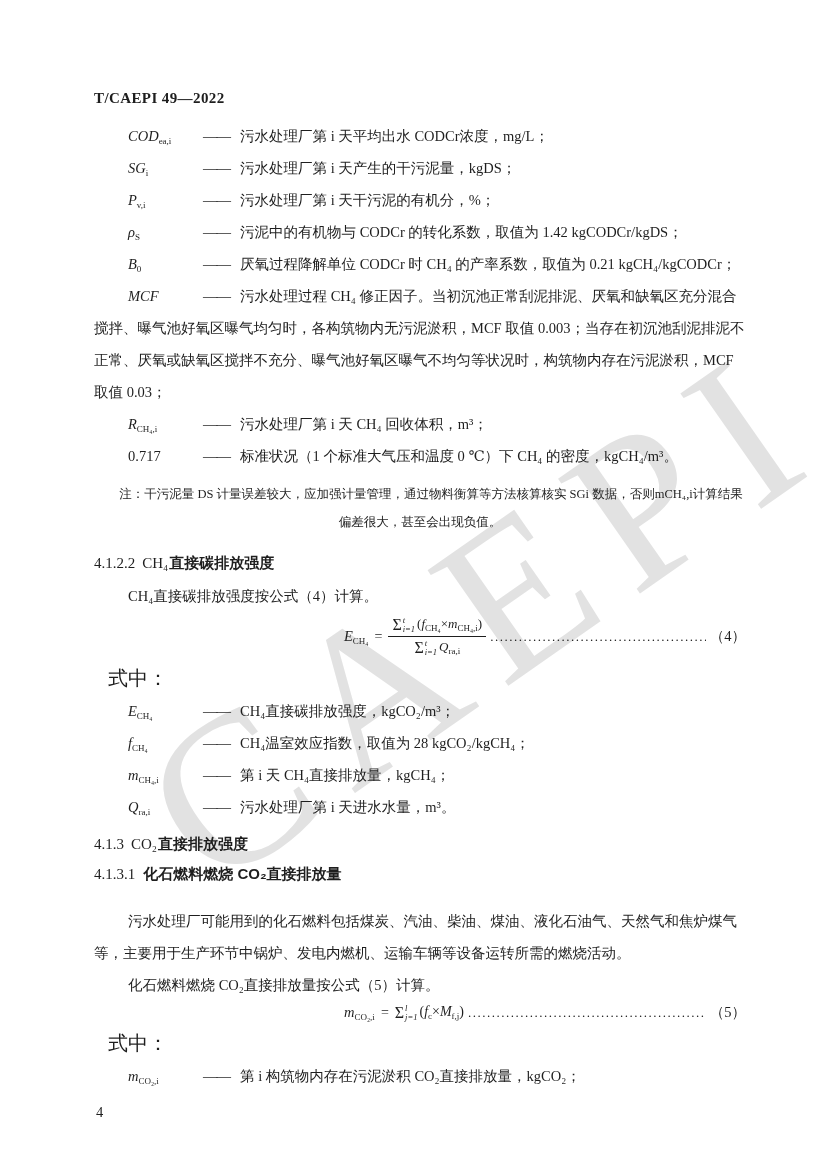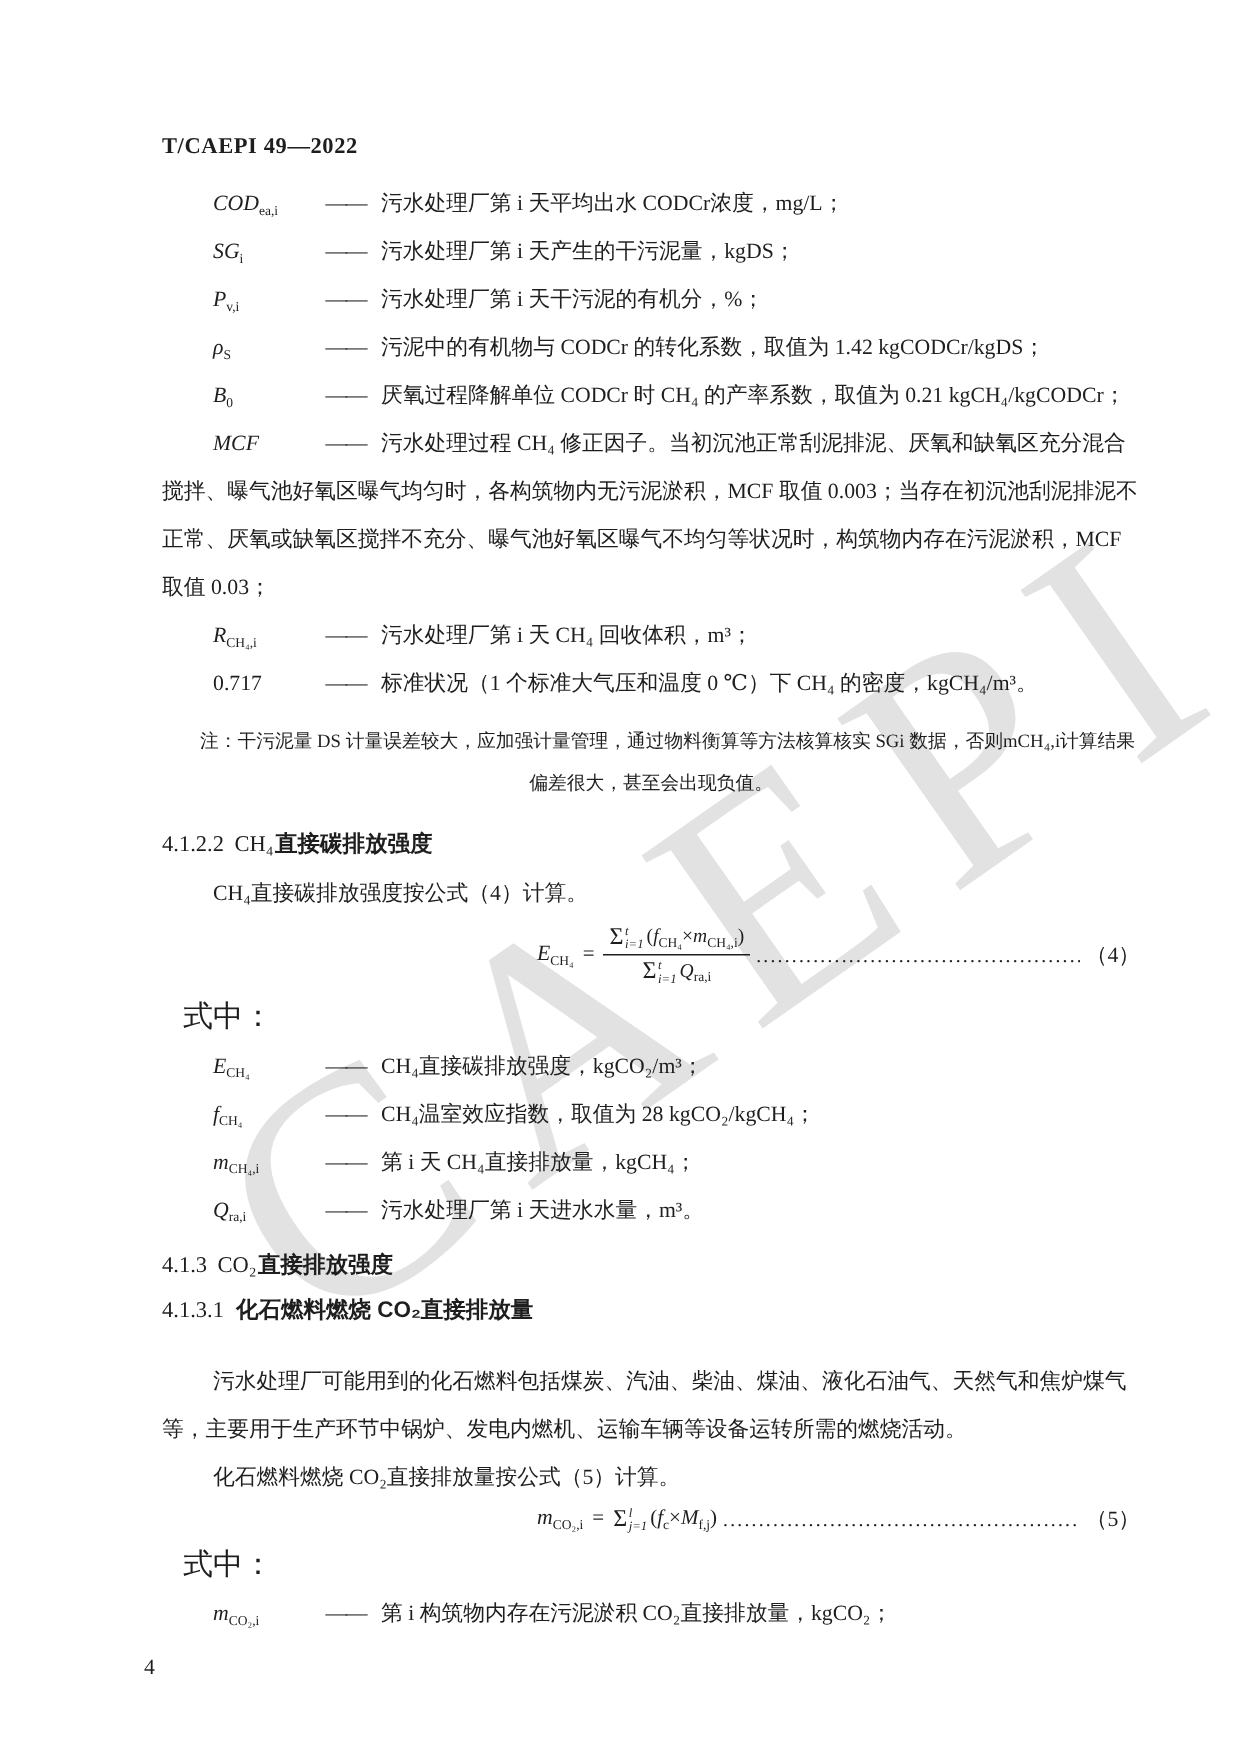--- a/index.html
+++ b/index.html
@@ -8,21 +8,21 @@
     background:#ffffff;color:#1e1e1e;
     font-family:"Liberation Serif","DejaVu Serif",serif;
   }
   .watermark{
     position:absolute;left:483px;top:615px;
     transform:translate(-50%,-50%) rotate(-35deg);
     font-size:215px;letter-spacing:28px;line-height:1;
     color:#e2e2e2;white-space:nowrap;z-index:0;
     font-family:"Liberation Serif","DejaVu Serif",serif;
   }
-  .content{position:absolute;left:108px;top:90px;width:652px;z-index:1;}
+  .content{position:absolute;left:94px;top:90px;width:652px;z-index:1;}
   .doc-header{font-size:15px;font-weight:700;letter-spacing:.4px;margin:0;}
   .defs{margin-top:13px;}
   .def{font-size:14.5px;line-height:32px;margin:0;text-indent:34px;}
   .def .sym{display:inline-block;width:75px;text-indent:0;white-space:nowrap;}
   .def .sym i,.f-var i,.f-expr i{font-style:italic;}
   sub{font-size:9px;line-height:1;vertical-align:-3px;}
   .dash{margin-right:10px;letter-spacing:-1px;}
   .note{font-size:12.5px;line-height:28px;margin:8px 0 0;text-indent:22px;text-align:center;}
   .hd{font-size:15px;line-height:22px;margin:16px 0 0;font-weight:400;}
   .hd-num{margin-right:7px;}

